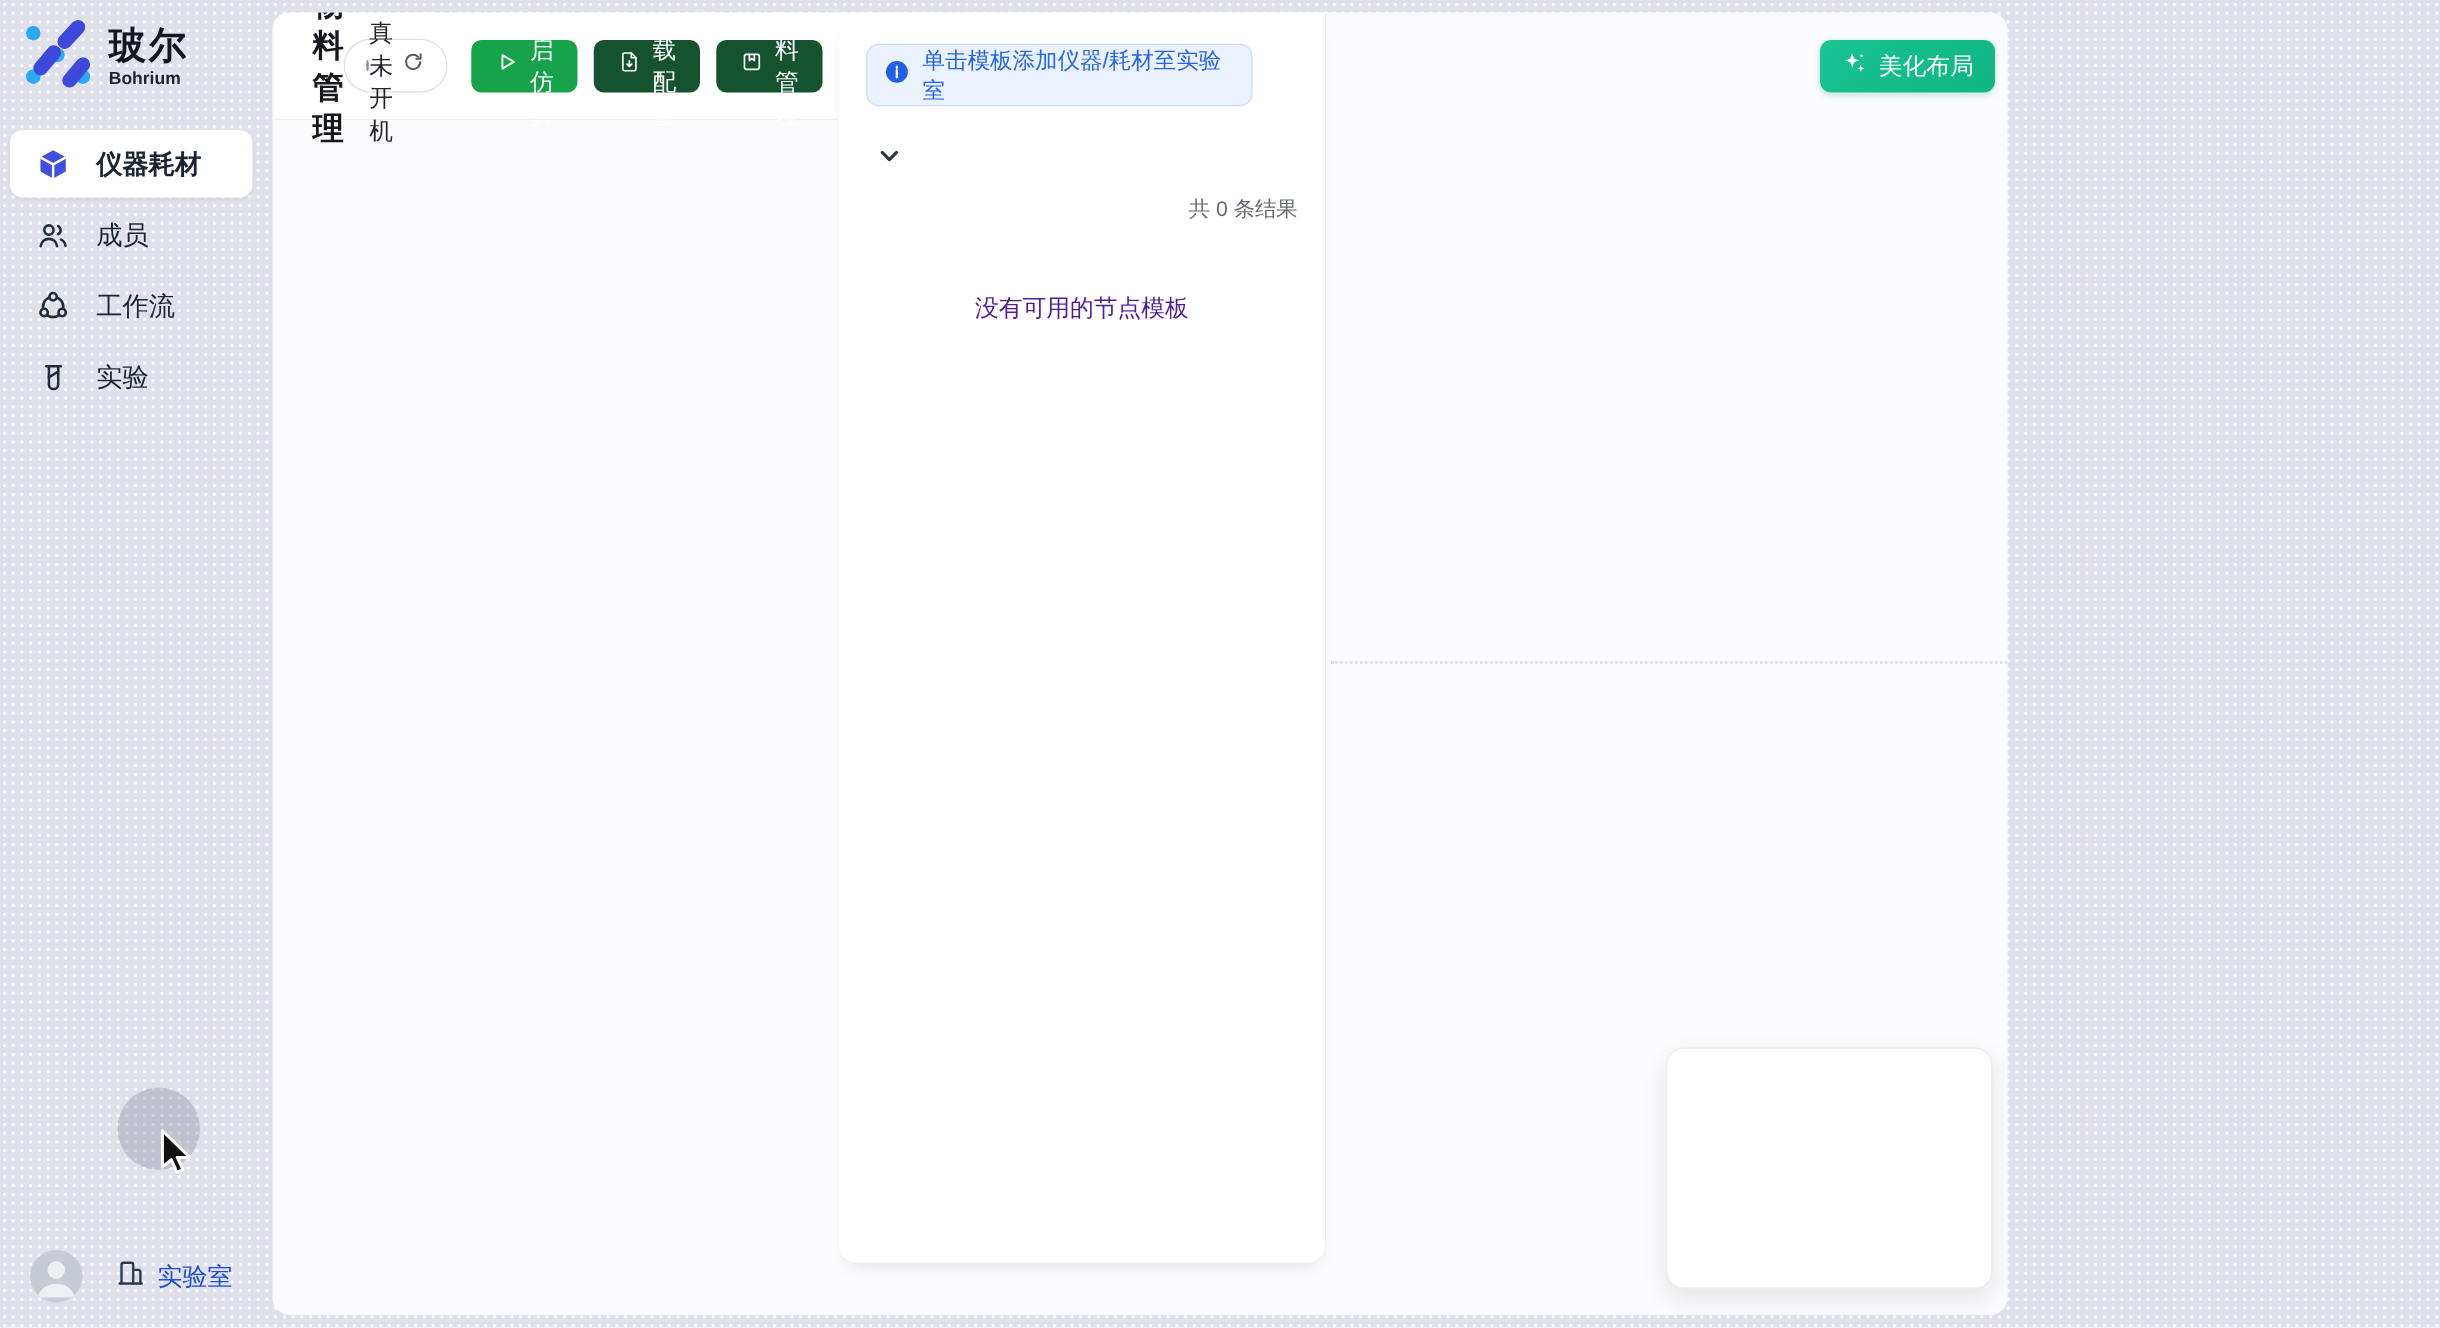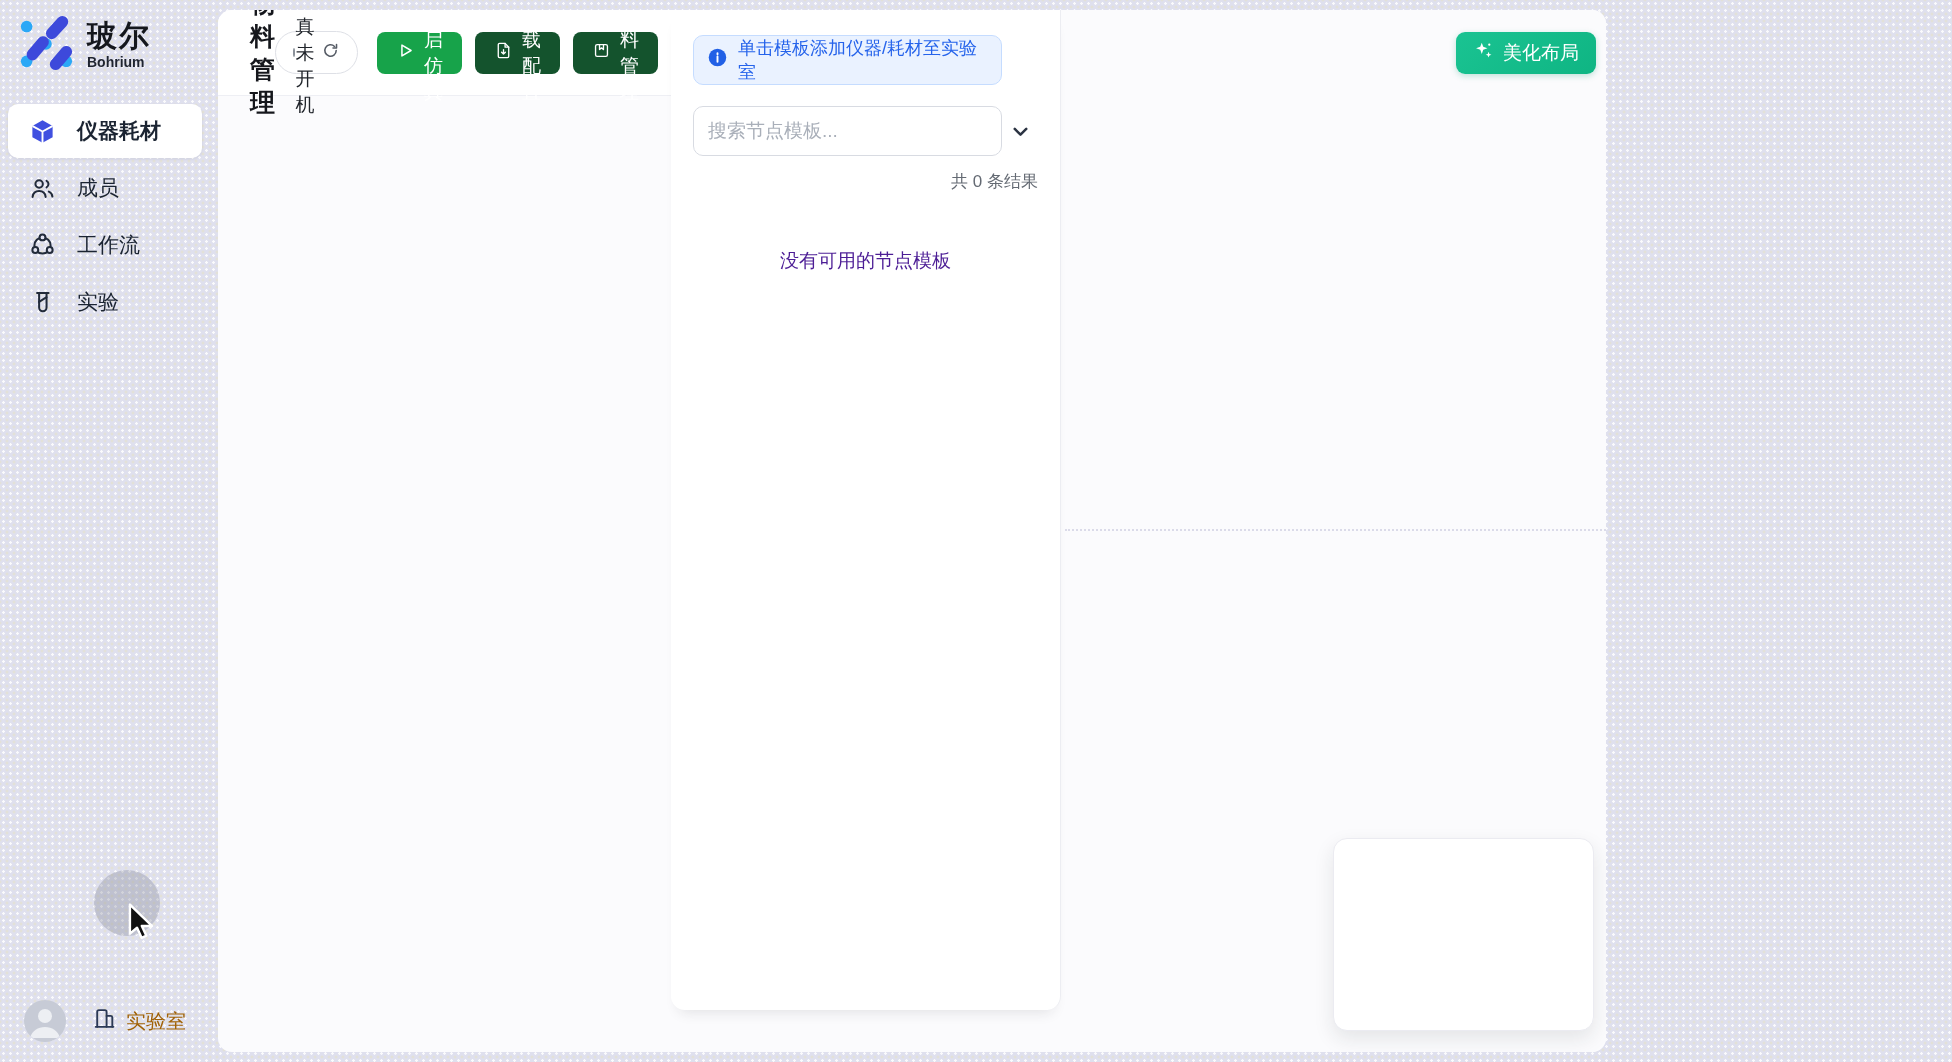--- a/index.html
+++ b/index.html
@@ -21,21 +21,21 @@
   .brand { position:absolute; left:16px; top:14px; display:flex; align-items:center; gap:13px; }
   .brand-text .brand-name { font-size:30px; font-weight:700; color:#15171C; line-height:1.05; letter-spacing:2px; }
   .brand-text .brand-sub  { font-size:14px; font-weight:700; color:#1F2430; margin-top:2px; }
   .nav { position:absolute; top:104px; left:8px; right:16px; }
   .nav-item { height:54px; display:flex; align-items:center; padding-left:20px; gap:21px;
               border-radius:10px; margin-bottom:3px; font-size:21px; font-weight:500; color:#1B2432; cursor:pointer; }
   .nav-item.active { background:#fff; font-weight:600; box-shadow:0 1px 3px rgba(20,24,40,.08); }
   .nav-icon { width:28px; height:28px; display:flex; align-items:center; justify-content:center; flex:0 0 28px; }
   .sidebar-footer { position:absolute; left:24px; bottom:20px; display:flex; align-items:center; gap:26px; }
   .avatar { width:42px; height:42px; border-radius:50%; background:#C7CBD6; overflow:hidden; cursor:pointer; }
-  .workspace { display:flex; align-items:center; gap:9px; font-size:20px; font-weight:500; color:#a16207; cursor:pointer; }
+  .workspace { display:flex; align-items:center; gap:9px; font-size:20px; font-weight:500; color:#1d4ed8; cursor:pointer; }
 
   
   .content { position:absolute; left:218px; top:10px; right:14px; bottom:10px;
              background:#FBFBFD; border-radius:14px; overflow:hidden; display:flex; }
 
   
   .list-panel { width:343px; background:#fff; border-right:1px solid #E9EAF0; flex:0 0 343px; }
   .list-panel-header { display:flex; align-items:center; padding:24px 14px 18px 24px; }
   .list-title { font-size:19px; font-weight:700; color:#16181D; }
   .list-count { font-size:17px; color:#8A8F99; margin-left:8px; }
@@ -234,21 +234,20 @@
           <div class="banner">
             <span>
               <svg width="21" height="21" viewBox="0 0 24 24">
                 <circle cx="12" cy="12" r="10" fill="#2160E6"></circle>
                 <path d="M12 7.2v1M12 10.8v6" stroke="#fff" stroke-width="2.2" stroke-linecap="round"></path>
               </svg>
             </span>
             <span>单击模板添加仪器/耗材至实验室</span>
           </div>
           <div class="search-row">
-            <input class="search-input" type="text" placeholder="搜索节点模板..." style="">
             <button class="chevron-btn">
               <svg width="23" height="23" viewBox="0 0 24 24" fill="none" stroke="#2B3342" stroke-width="2.6" stroke-linecap="round" stroke-linejoin="round">
                 <path d="M6 9.3l6 6 6-6"></path>
               </svg>
             </button>
           </div>
           <div class="result-count">共 0 条结果</div>
           <div class="empty-text">没有可用的节点模板</div>
         </div>
 

